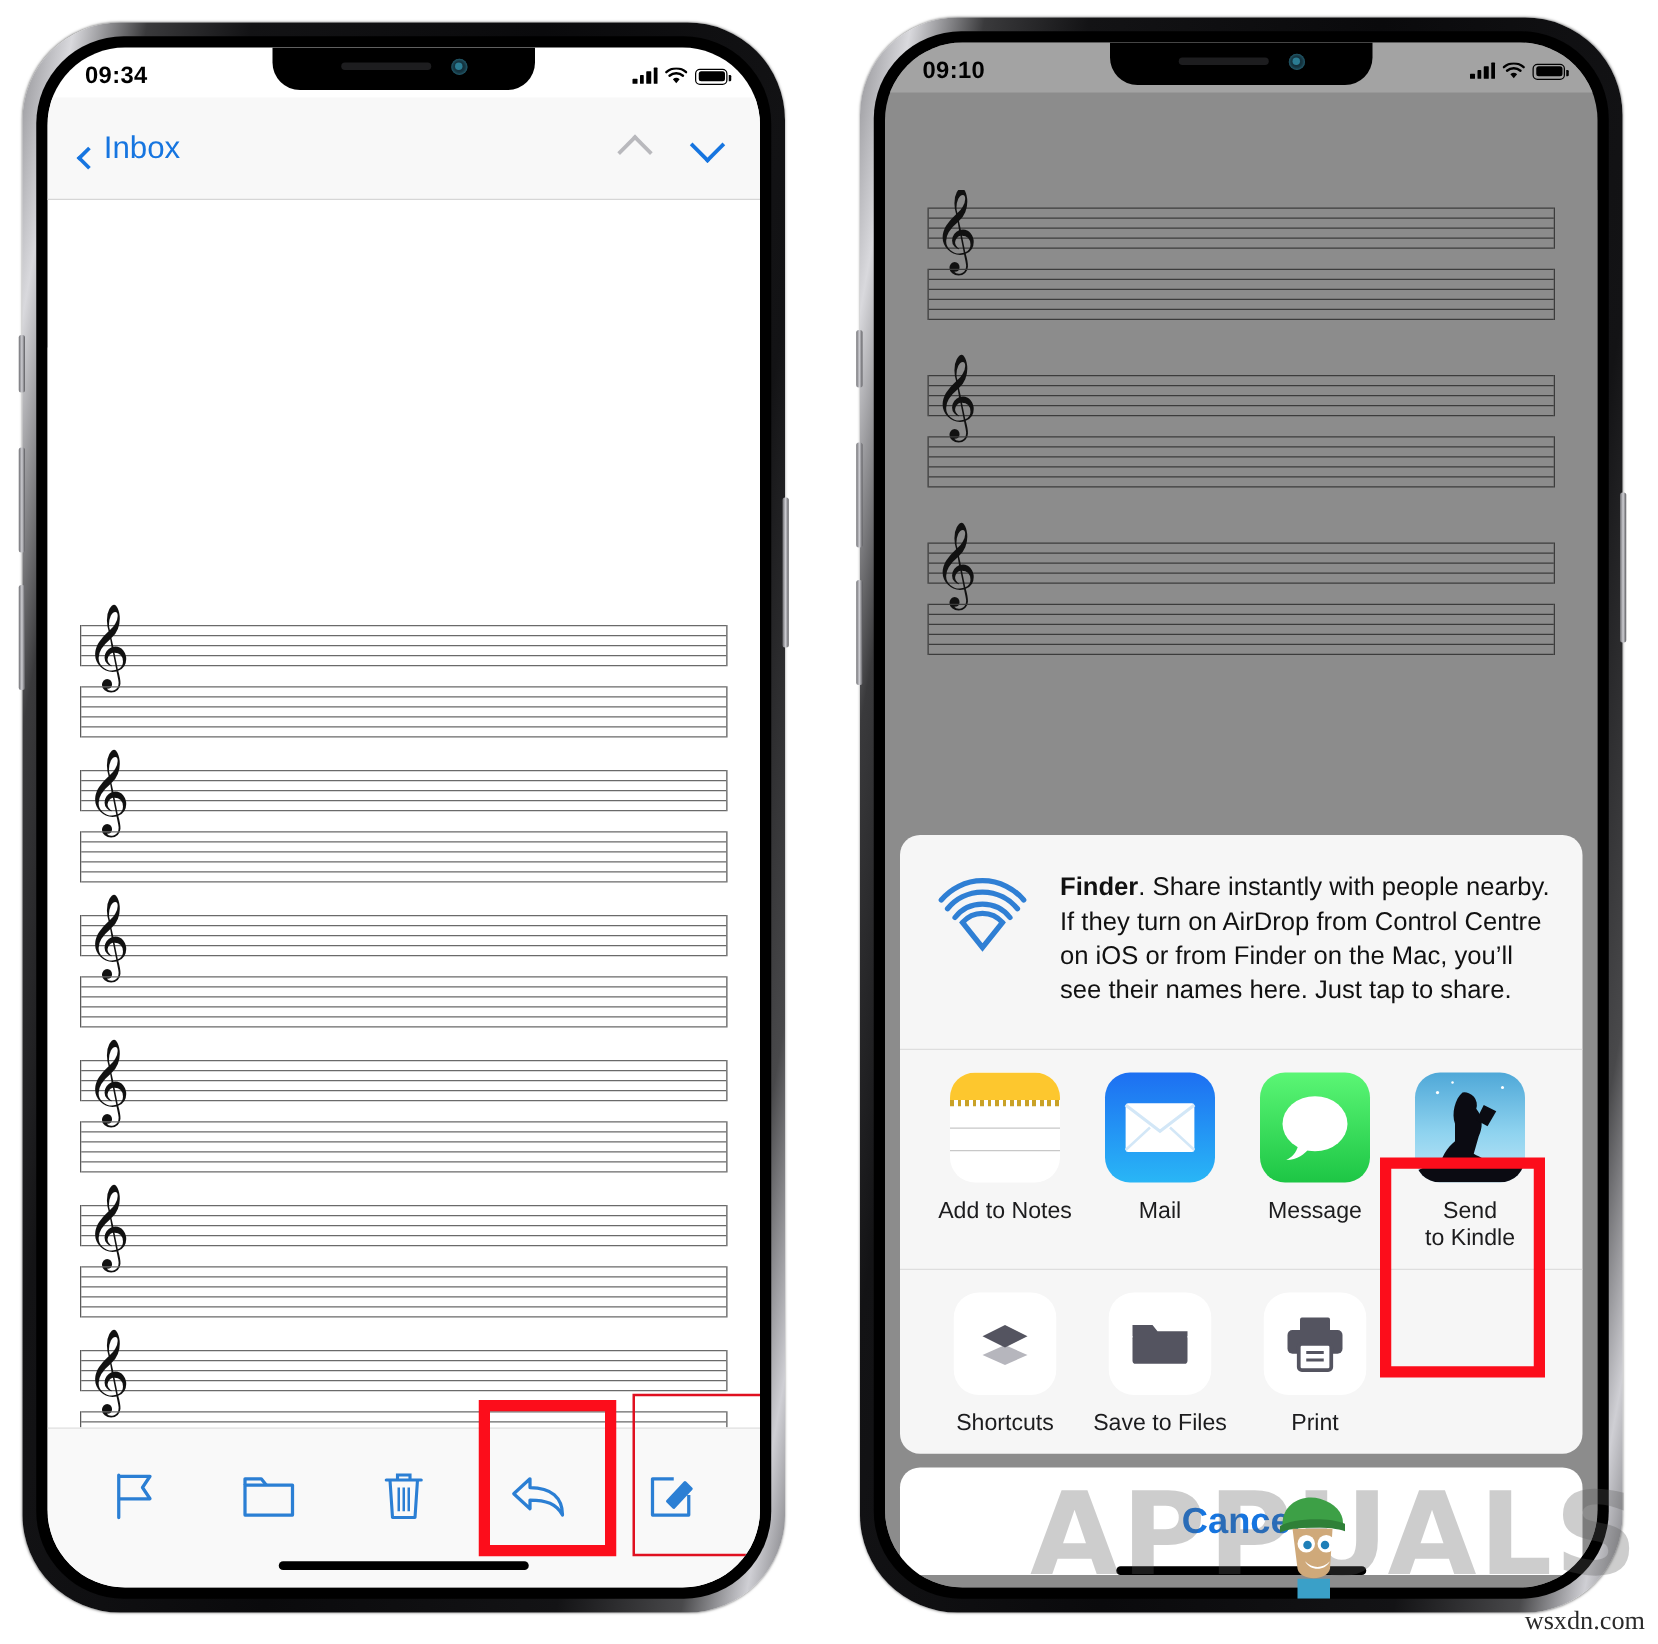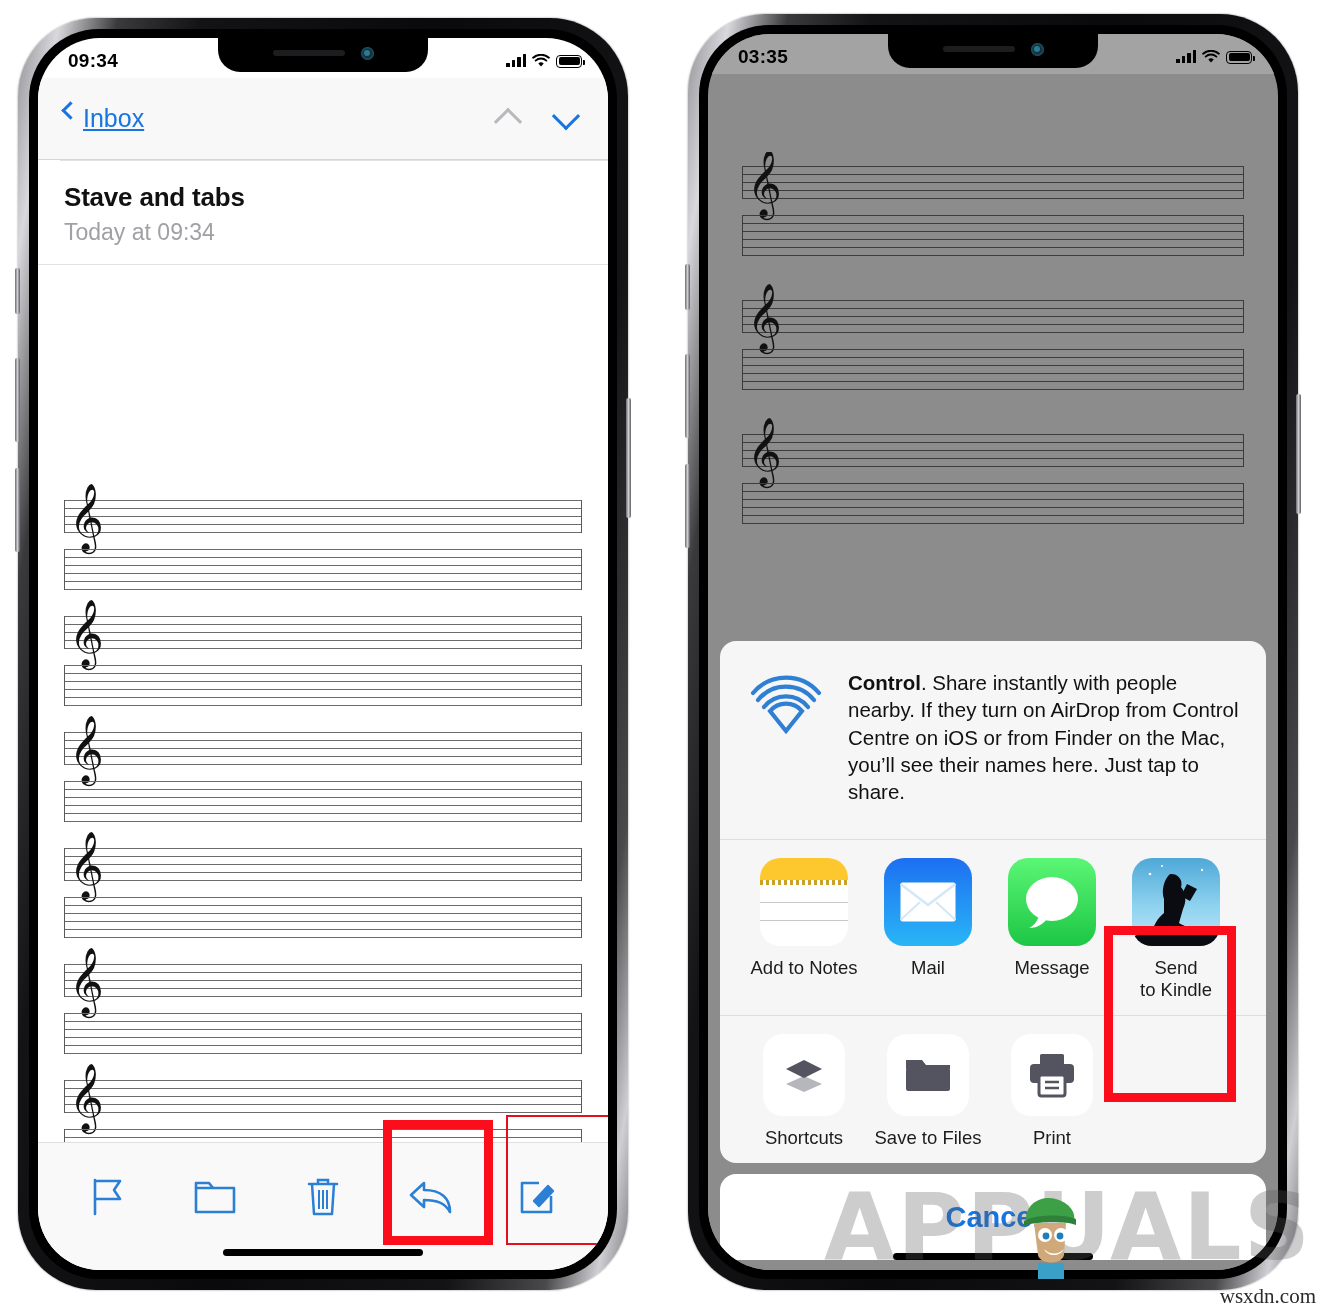--- a/index.html
+++ b/index.html
@@ -64,21 +64,21 @@
   .batt::after { content:''; position:absolute; right:-4px; top:4px; width:2px; height:5px; background:#000; border-radius:0 1px 1px 0;}
   .batt i { position:absolute; inset:1.5px; background:#000; border-radius:2px; }
 
   
   .mail-nav {
     position: absolute; top: 40px; left: 0; right: 0; height: 82px;
     background: #f8f8f8;
     border-bottom: .5px solid #d6d6d6;
     display: flex; align-items: center; padding: 0 26px;
   }
-  .back-btn { display: flex; align-items: flex-start; gap: 5px; color: #1675e0; font-size: 25px; text-decoration: underline; }
+  .back-btn { display: flex; align-items: flex-end; gap: 5px; color: #1675e0; font-size: 25px; }
   .chev-left { width: 13px; height: 13px; border-left: 3.4px solid #1675e0; border-bottom: 3.4px solid #1675e0;
                transform: rotate(45deg); margin-right: 1px;}
   .nav-arrows { margin-left: auto; display: flex; align-items: center; gap: 38px; padding-right: 6px;}
   .chev-up, .chev-dn { width: 20px; height: 20px; }
   .chev-up { border-left: 3.2px solid #b9b9bd; border-top: 3.2px solid #b9b9bd; transform: rotate(45deg) translate(2px,2px);}
   .chev-dn { border-right: 3.2px solid #1675e0; border-bottom: 3.2px solid #1675e0; transform: rotate(45deg) translate(-2px,-2px);}
 
   .mail-head {
     position: absolute; top: 122px; left: 0; right: 0; padding: 22px 26px 18px 26px;
     border-bottom: .5px solid #e2e2e2;
@@ -230,24 +230,20 @@
           <div class="back-btn">
             <span class="chev-left"></span>
             <span>Inbox</span>
           </div>
           <div class="nav-arrows">
             <span class="chev-up"></span>
             <span class="chev-dn"></span>
           </div>
         </div>
 
-        <div class="mail-head">
-          <div class="mail-subject">Stave and tabs</div>
-          <div class="mail-date">Today at 09:34</div>
-        </div>
 
         <div class="mail-body">
           <div class="sheet" id="left-sheet" style="left:26px; right:26px; top:222px;">
               <div class="system" style="margin-bottom: 26px;">
                 <div class="stave">
                   <div class="ln" style="top: 0px;"></div>
                   <div class="ln" style="top: 8px;"></div>
                   <div class="ln" style="top: 16px;"></div>
                   <div class="ln" style="top: 24px;"></div>
                   <div class="ln" style="top: 32px;"></div>
@@ -398,21 +394,21 @@
     <div class="btn-side btn-right" style="top:380px; height:120px;"></div>
     <div class="phone-inner">
       <div class="screen pdf-screen">
 
         <div class="notch" style="width:210px;">
           <div class="notch-speaker"></div>
           <div class="notch-cam"></div>
         </div>
 
         <div class="statusbar" style="background:#a3a3a3;">
-          <div class="sb-time">03:35</div>
+          <div class="sb-time">09:10</div>
           <div class="sb-right">
             <div class="sig">
                 <i></i>
                 <i></i>
                 <i></i>
                 <i></i>
               </div>
             <svg width="18" height="14" viewBox="0 0 18 14">
               <path d="M9 12.6 L6.3 9.4 a4.2 4.2 0 0 1 5.4 0 Z" fill="#000"></path>
               <path d="M3.6 6.6 a8.2 8.2 0 0 1 10.8 0" stroke="#000" stroke-width="1.9" fill="none" stroke-linecap="round"></path>
@@ -490,21 +486,21 @@
             <div class="airdrop-row">
               <svg width="80" height="80" viewBox="0 0 80 80" style="flex:0 0 auto">
                 <g stroke="#2f7fd4" fill="none" stroke-width="4.2" stroke-linecap="round">
                   <path d="M40 64 L24 44 a21 21 0 0 1 32 0 Z" stroke-width="4.2"></path>
                   <path d="M18 40 a28 28 0 0 1 44 0"></path>
                   <path d="M12 33 a36 36 0 0 1 56 0"></path>
                   <path d="M7 26 a43 43 0 0 1 66 0"></path>
                 </g>
               </svg>
               <div class="airdrop-text">
-                <b>Control</b><span>. Share instantly with people nearby. If they turn on AirDrop from Control Centre on iOS or from Finder on the Mac, you’ll see their names here. Just tap to share.</span>
+                <b>Finder</b><span>. Share instantly with people nearby. If they turn on AirDrop from Control Centre on iOS or from Finder on the Mac, you’ll see their names here. Just tap to share.</span>
               </div>
             </div>
 
             <div class="row-sep"></div>
 
             <div class="app-row">
               <div class="app-cell">
                 <div class="app-icon ic-notes">
                   <div class="top"></div>
                     <div class="perf"></div>

